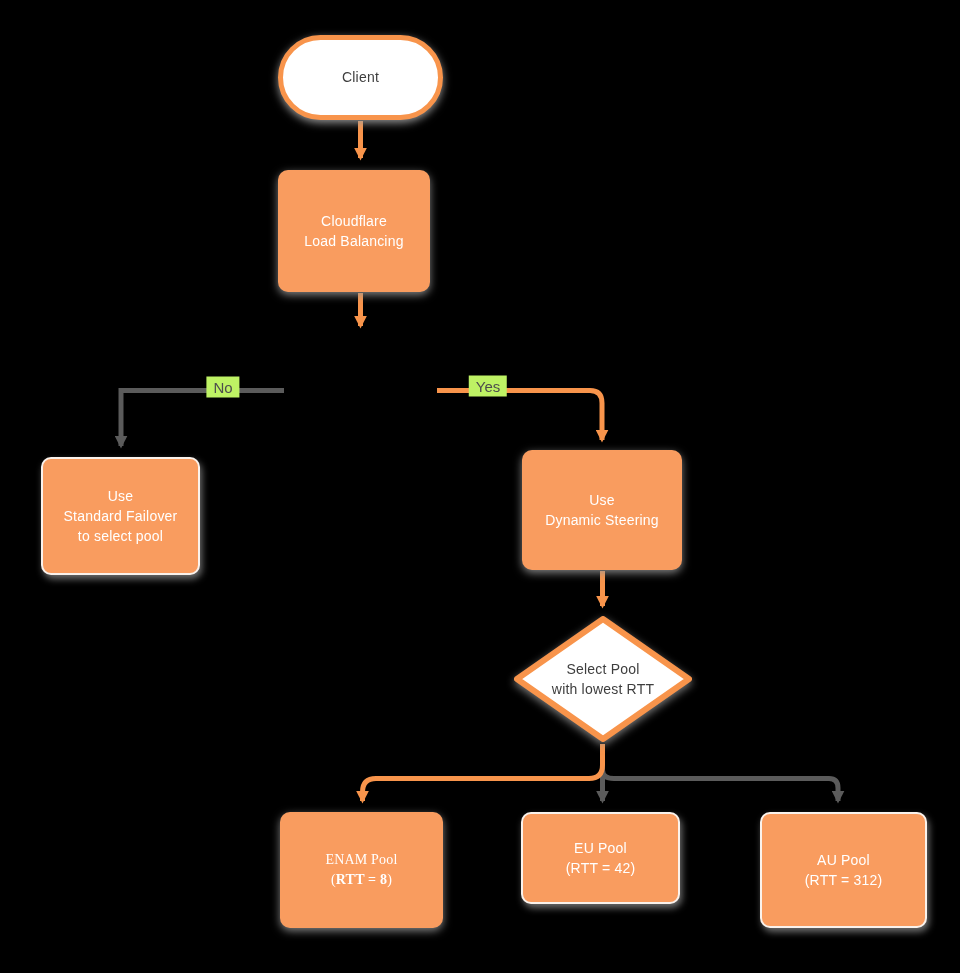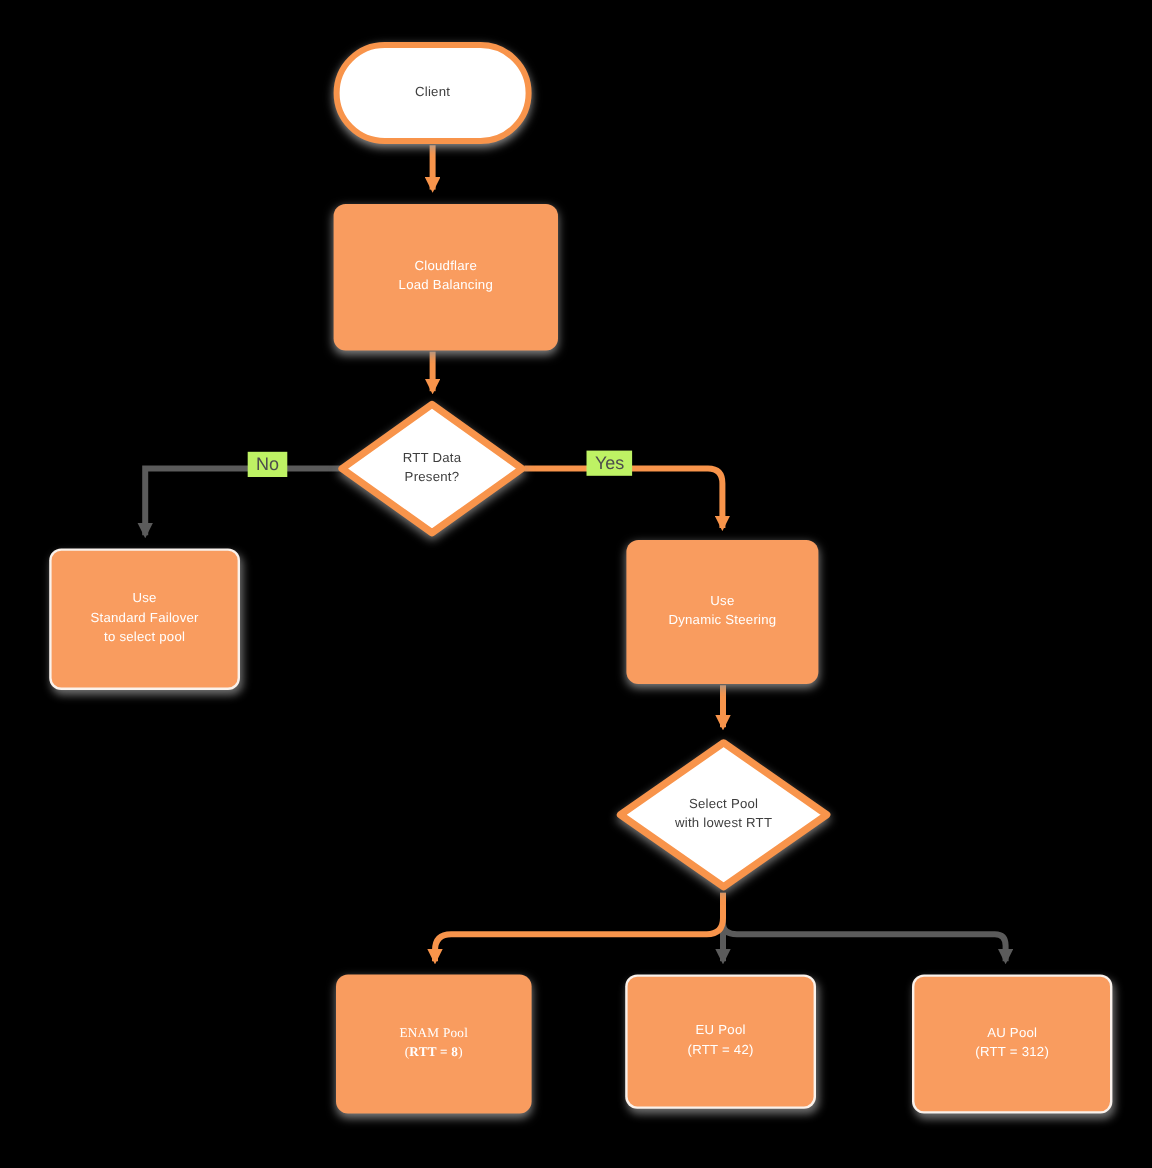--- a/index.html
+++ b/index.html
@@ -7,21 +7,21 @@
     position: relative;
     width: 960px;
     height: 973px;
     background: #000000;
     font-family: "Liberation Sans", sans-serif;
     overflow: hidden;
   }
   .edges { position: absolute; left: 0; top: 0; width: 960px; height: 973px; }
 
   .node { position: absolute; display: flex; align-items: center; justify-content: center; text-align: center; box-sizing: border-box; }
-  .node-label { white-space: pre-line; line-height: 1.45; font-size: 11px; letter-spacing: .2px; }
+  .node-label { white-space: pre-line; line-height: 1.45; font-size: 14px; letter-spacing: .2px; }
 
   .stadium {
     background: #ffffff;
     border: 5px solid #F8944B;
     border-radius: 46px;
     color: #3E3E3E;
     box-shadow: 0 3px 8px rgba(160,160,160,0.9);
   }
   .obox {
     background: #F99C5F;
@@ -68,38 +68,31 @@
     <path d="M602.5 744 V770 Q602.5 778.5 614 778.5 H829 Q838 778.5 838 788 V801" fill="none" stroke="#5B5B5B" stroke-width="5" marker-end="url(#arrow-gray)"></path>
 
     <path d="M360.5 121 V158" fill="none" stroke="#F8944B" stroke-width="5" marker-end="url(#arrow-orange)"></path>
     <path d="M360.5 293 V326" fill="none" stroke="#F8944B" stroke-width="5" marker-end="url(#arrow-orange)"></path>
     <path d="M437 390.5 H590 Q602 390.5 602 403 V440" fill="none" stroke="#F8944B" stroke-width="5" marker-end="url(#arrow-orange)"></path>
     <path d="M602.5 571 V606" fill="none" stroke="#F8944B" stroke-width="5" marker-end="url(#arrow-orange)"></path>
     <path d="M602.5 744 V765 Q602.5 778.5 589 778.5 H376 Q362.5 778.5 362.5 792 V801" fill="none" stroke="#F8944B" stroke-width="5" marker-end="url(#arrow-orange)"></path>
   </svg>
 
   <div class="edge-label" style="left:223px; top:387px;">No</div>
-  <div class="edge-label" style="left:508px; top:386px;">Yes</div>
+  <div class="edge-label" style="left:488px; top:386px;">Yes</div>
 
   <div class="node stadium" style="left:278px; top:35px; width:165px; height:85px;">
     <div class="node-label">Client</div>
   </div>
 
-  <div class="node obox" style="left:278px; top:170px; width:187px; height:122px;">
+  <div class="node obox" style="left:278px; top:170px; width:152px; height:122px;">
     <div class="node-label">Cloudflare
 Load Balancing</div>
   </div>
 
-  <div class="node diamond" style="left:281px; top:333px; width:158px; height:115px;">
-    <svg width="158" height="115" viewBox="0 0 158 115">
-      <polygon points="79,4 154,57.5 79,111 4,57.5" fill="#ffffff" stroke="#F8944B" stroke-width="6" stroke-linejoin="round"></polygon>
-    </svg>
-    <div class="node-label">RTT Data
-Present?</div>
-  </div>
 
   <div class="node obox litebox" style="left:41px; top:457px; width:159px; height:118px;">
     <div class="node-label">Use
 Standard Failover
 to select pool</div>
   </div>
 
   <div class="node obox" style="left:522px; top:450px; width:160px; height:120px;">
     <div class="node-label">Use
 Dynamic Steering</div>
@@ -110,21 +103,21 @@
       <polygon points="90,4 176,64 90,124 4,64" fill="#ffffff" stroke="#F8944B" stroke-width="6" stroke-linejoin="round"></polygon>
     </svg>
     <div class="node-label">Select Pool
 with lowest RTT</div>
   </div>
 
   <div class="node obox" style="left:280px; top:812px; width:163px; height:116px;font-family:Liberation Serif, serif;">
     <div class="node-label"><span>ENAM Pool</span><br><span>(</span><b>RTT = 8</b><span>)</span></div>
   </div>
 
-  <div class="node obox litebox" style="left:521px; top:812px; width:159px; height:112px;">
+  <div class="node obox litebox" style="left:521px; top:812px; width:159px; height:92px;">
     <div class="node-label">EU Pool
 (RTT = 42)</div>
   </div>
 
   <div class="node obox litebox" style="left:760px; top:812px; width:167px; height:116px;align-items:center;">
     <div class="node-label">AU Pool
 (RTT = 312)</div>
   </div>
 
 </div>

